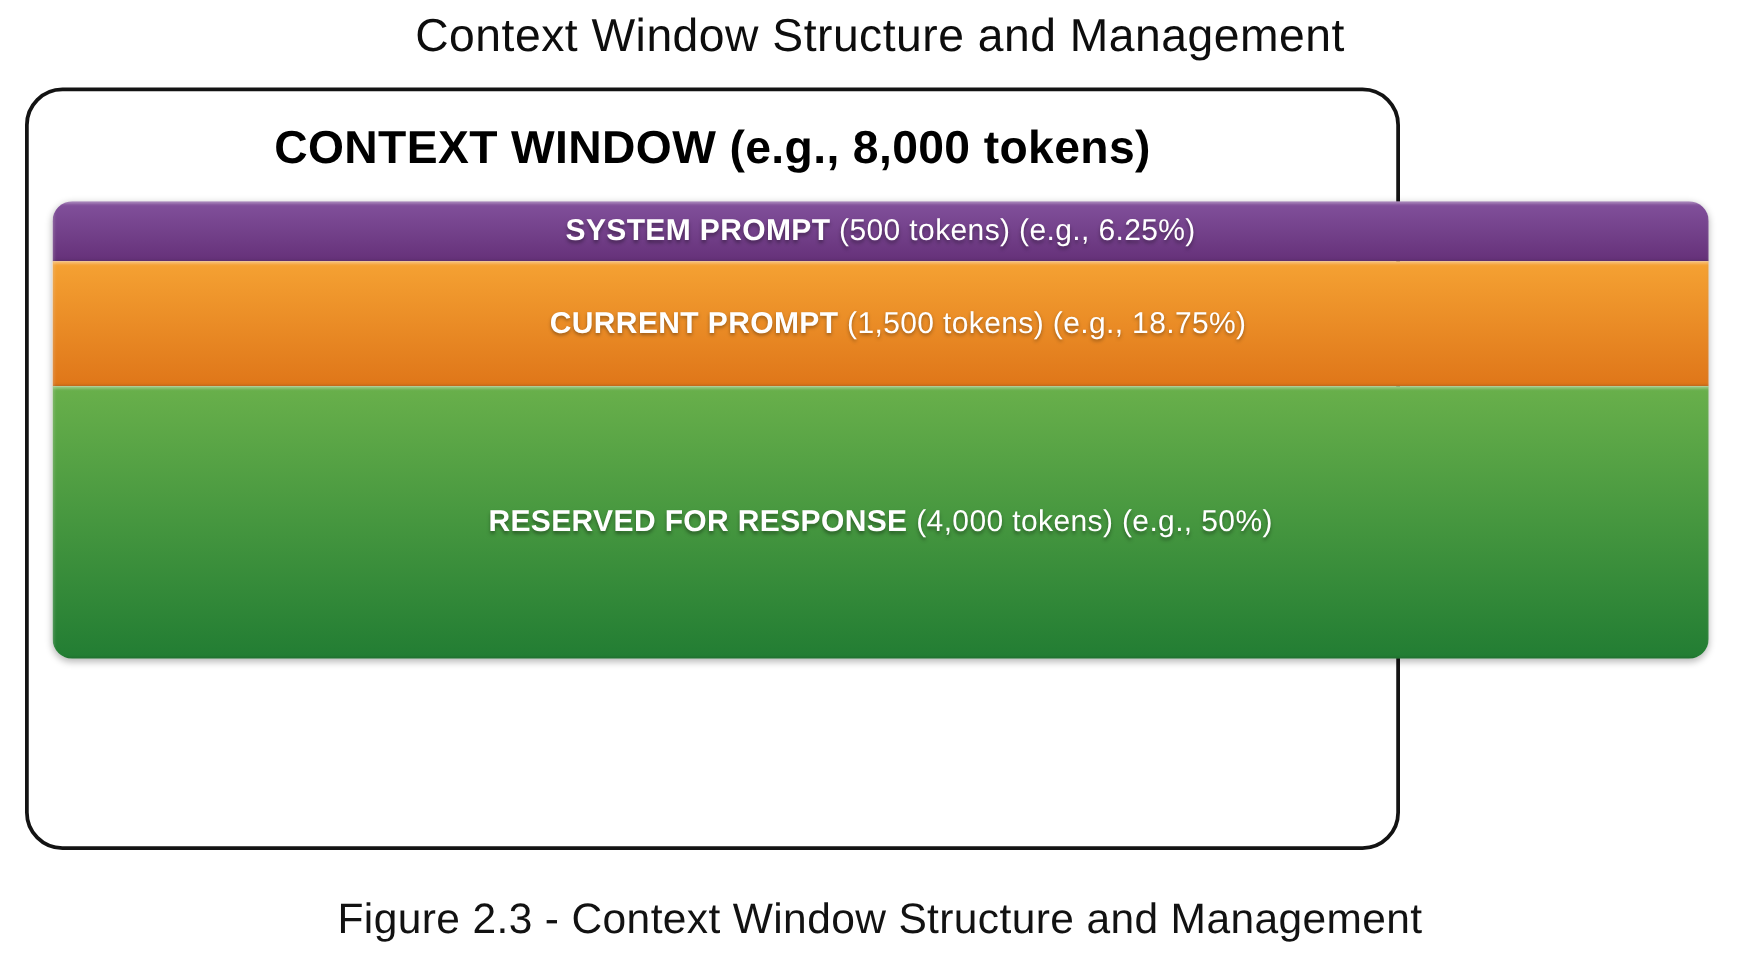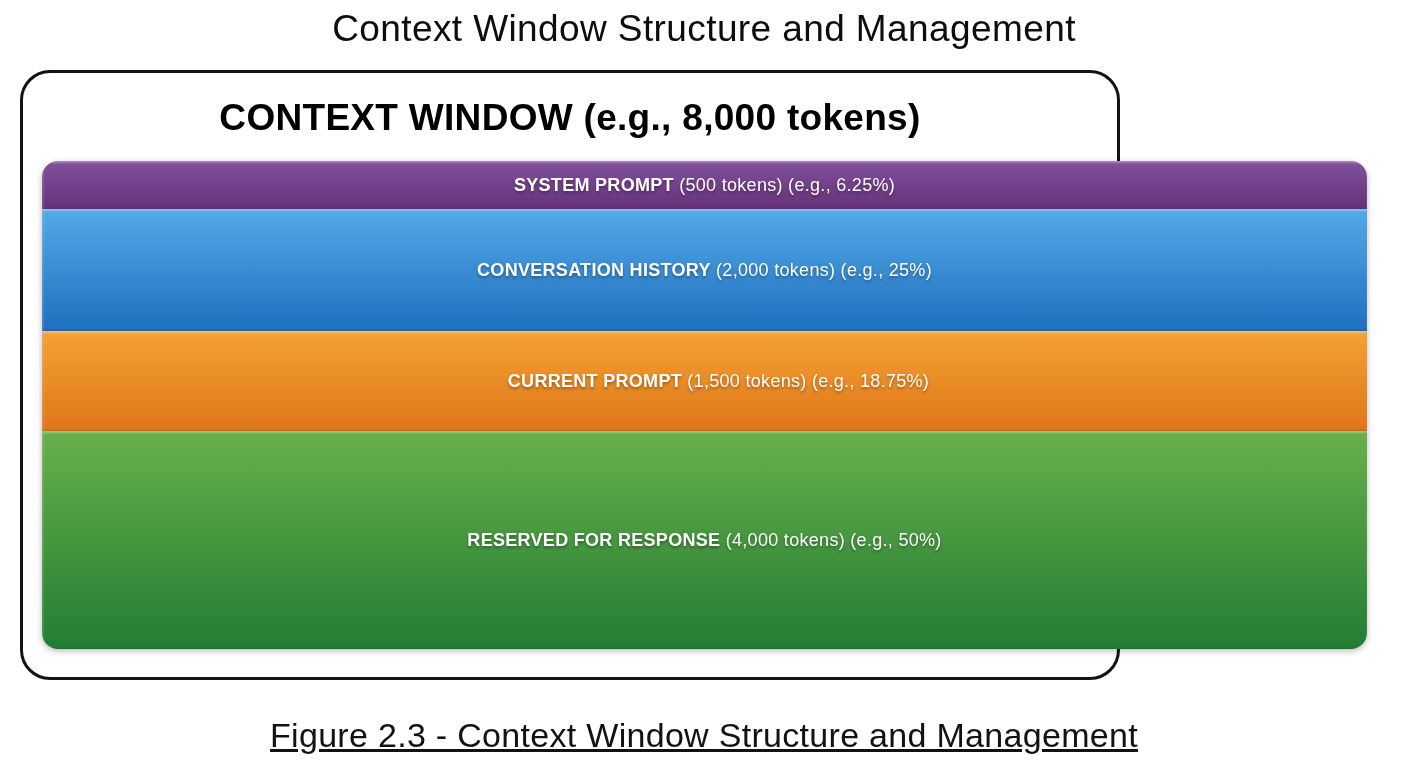--- a/index.html
+++ b/index.html
@@ -53,65 +53,58 @@
     border-radius: 16px;
     overflow: hidden;
     box-shadow: 0 2px 6px rgba(0,0,0,0.28);
   }
   .segment {
     display: flex;
     align-items: center;
     justify-content: center;
     width: 100%;
     color: #ffffff;
-    font-size: 18px;
+    font-size: 24px;
     letter-spacing: 0.3px;
     text-shadow: 0 2px 3px rgba(0,0,0,0.35);
     box-shadow: inset 0 2px 2px rgba(255,255,255,0.30),
                 inset 2px 0 2px rgba(255,255,255,0.12),
                 inset 0 -1px 2px rgba(0,0,0,0.18);
   }
   .seg-label { text-align: center; white-space: nowrap; }
   .seg-label b { font-weight: 700; }
   .figure-caption {
     position: absolute;
     top: 716px;
     left: 0;
     width: 100%;
     text-align: center;
     font-size: 34px;
     font-weight: 500;
     letter-spacing: 0.3px;
     color: #121212;
-    text-decoration: underline;
   }
 </style>
 </head>
 <body>
 
 <div class="page-title">Context Window Structure and Management</div>
 
 <div class="window-box">
   <div class="window-heading">CONTEXT WINDOW (e.g., 8,000 tokens)</div>
 
   <div class="segment-stack">
 
     <div class="segment" style="height: 48px; background: linear-gradient(rgb(130, 81, 156) 0%, rgb(101, 49, 121) 100%);">
       <span class="seg-label">
         <b>SYSTEM PROMPT</b>
         <span>(500 tokens) (e.g., 6.25%)</span>
       </span>
     </div>
 
-    <div class="segment" style="height: 122px; background: linear-gradient(rgb(85, 170, 232) 0%, rgb(30, 111, 190) 100%);">
-      <span class="seg-label">
-        <b>CONVERSATION HISTORY</b>
-        <span>(2,000 tokens) (e.g., 25%)</span>
-      </span>
-    </div>
 
     <div class="segment" style="height: 100px; background: linear-gradient(rgb(245, 162, 51) 0%, rgb(223, 118, 25) 100%); padding-left: 28px;">
       <span class="seg-label">
         <b>CURRENT PROMPT</b>
         <span>(1,500 tokens) (e.g., 18.75%)</span>
       </span>
     </div>
 
     <div class="segment" style="height: 218px; background: linear-gradient(rgb(105, 176, 75) 0%, rgb(34, 125, 51) 100%);">
       <span class="seg-label">

